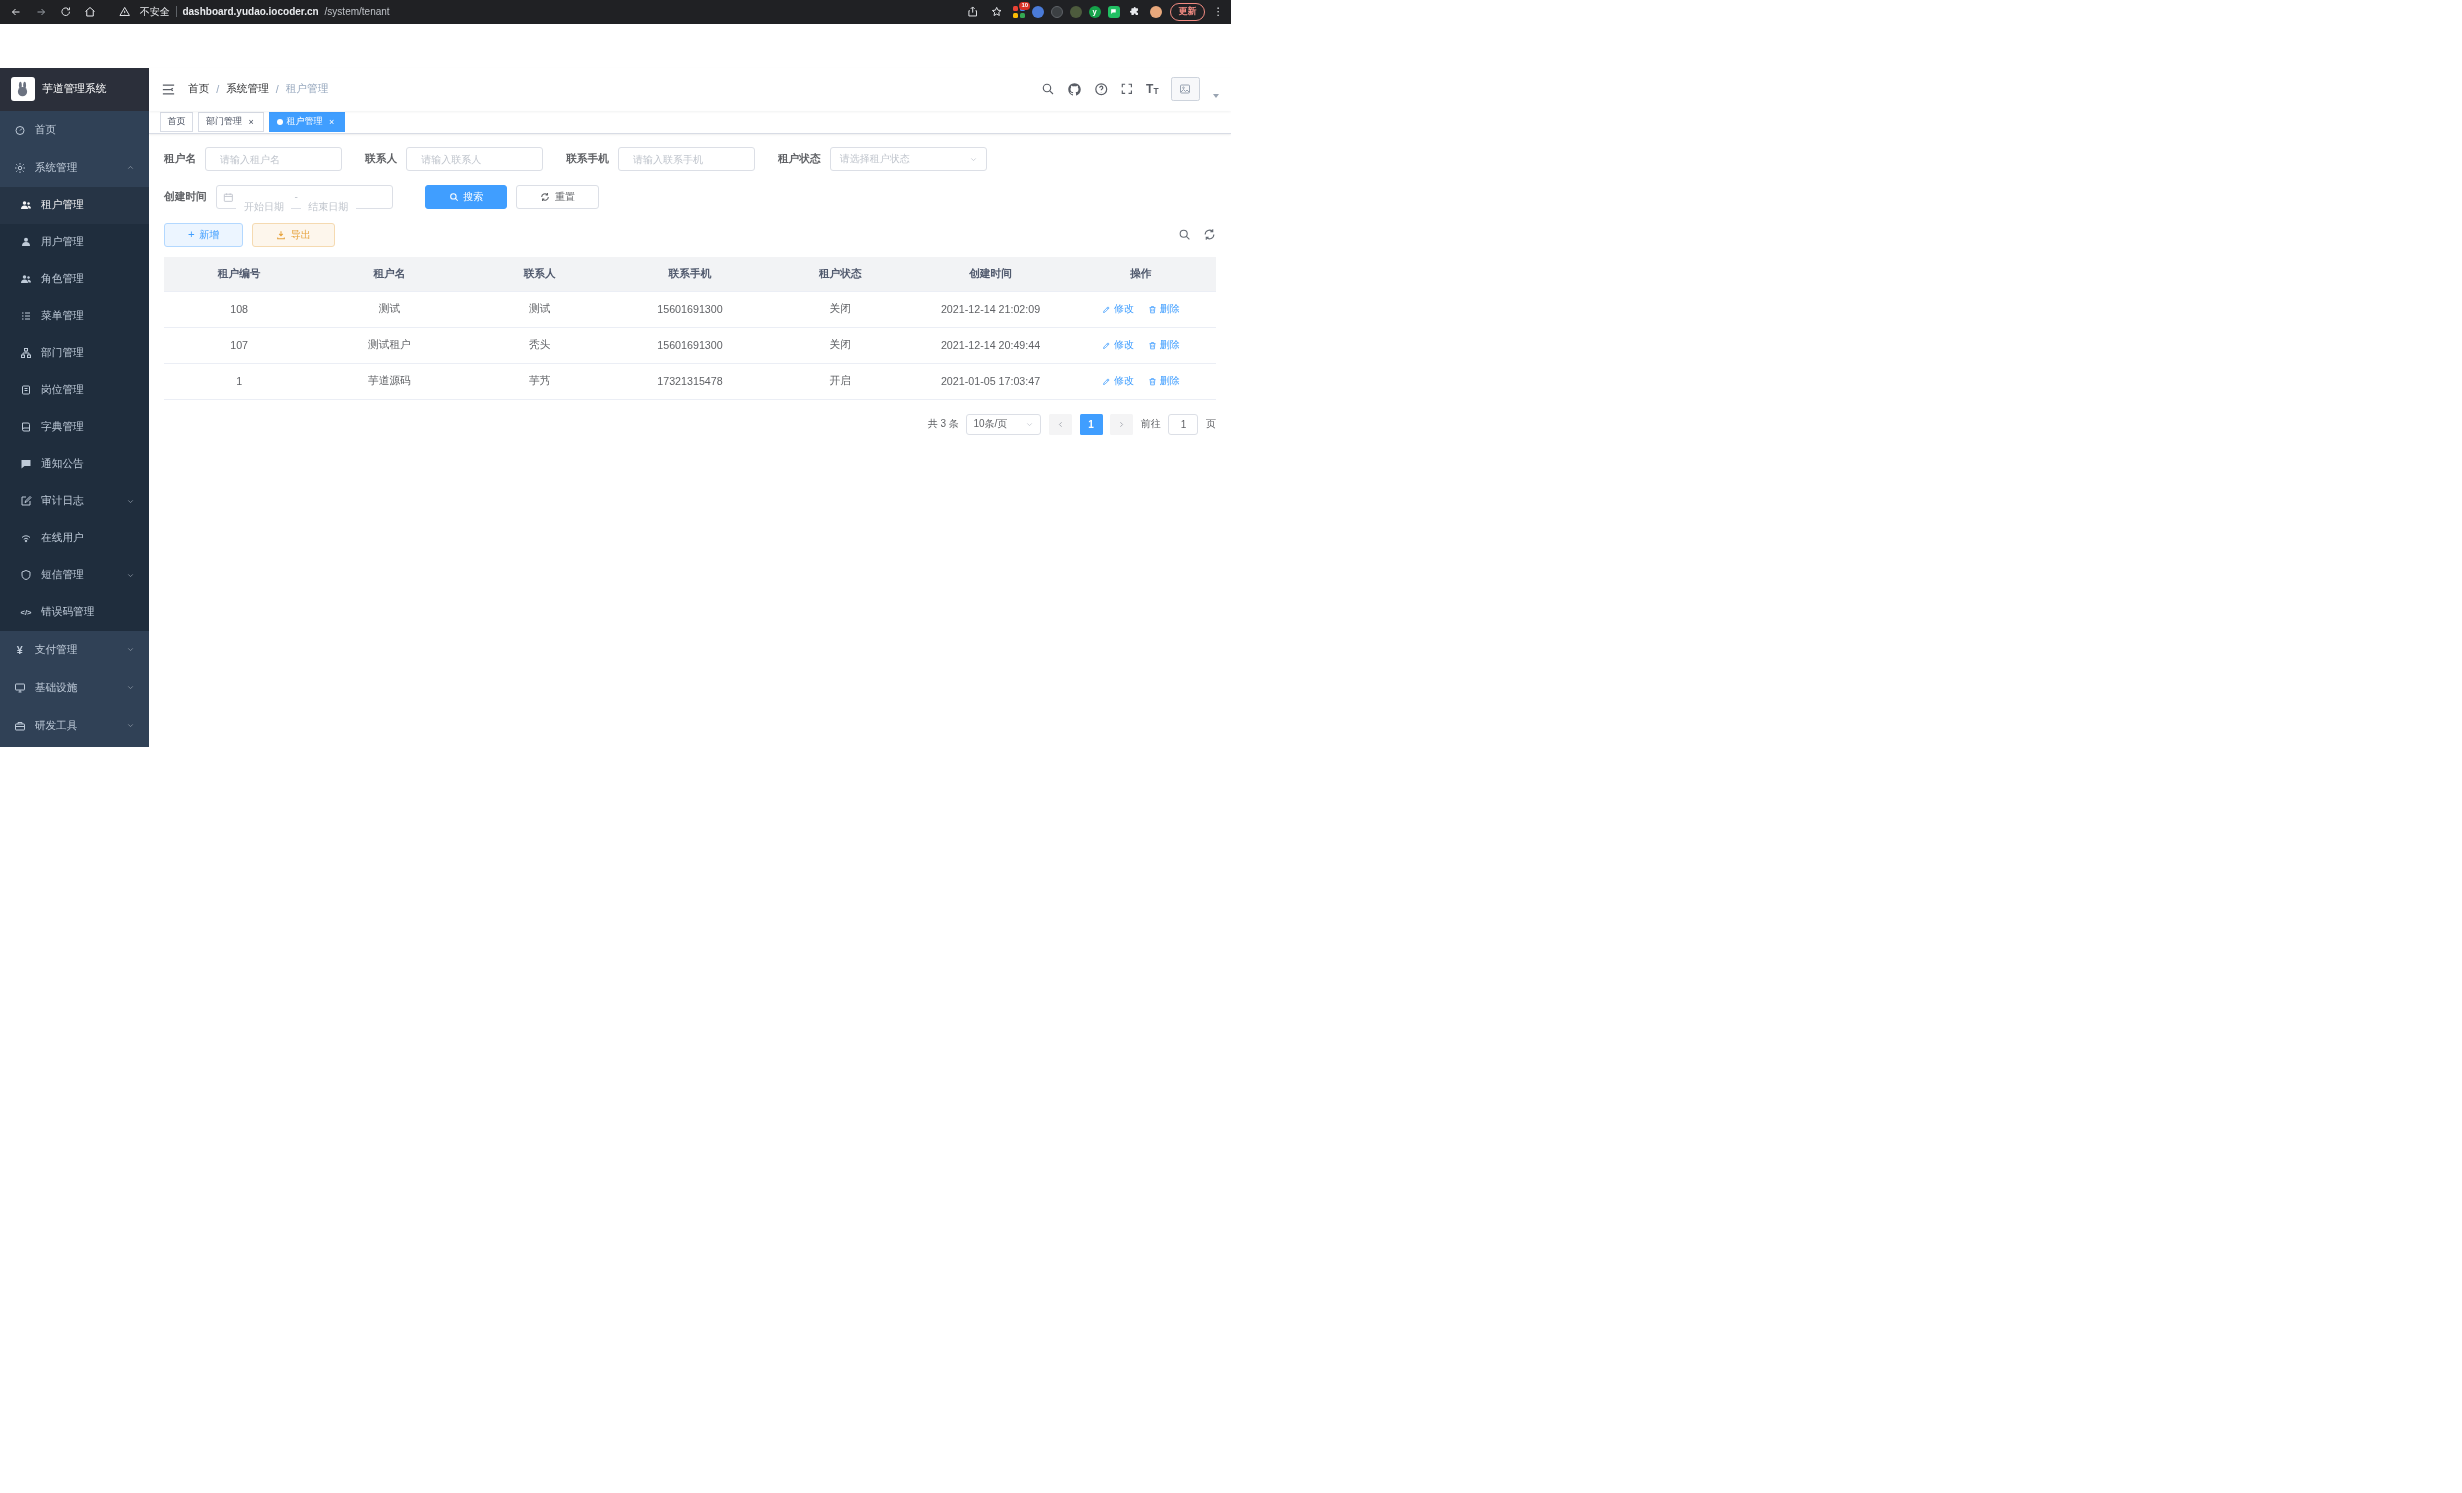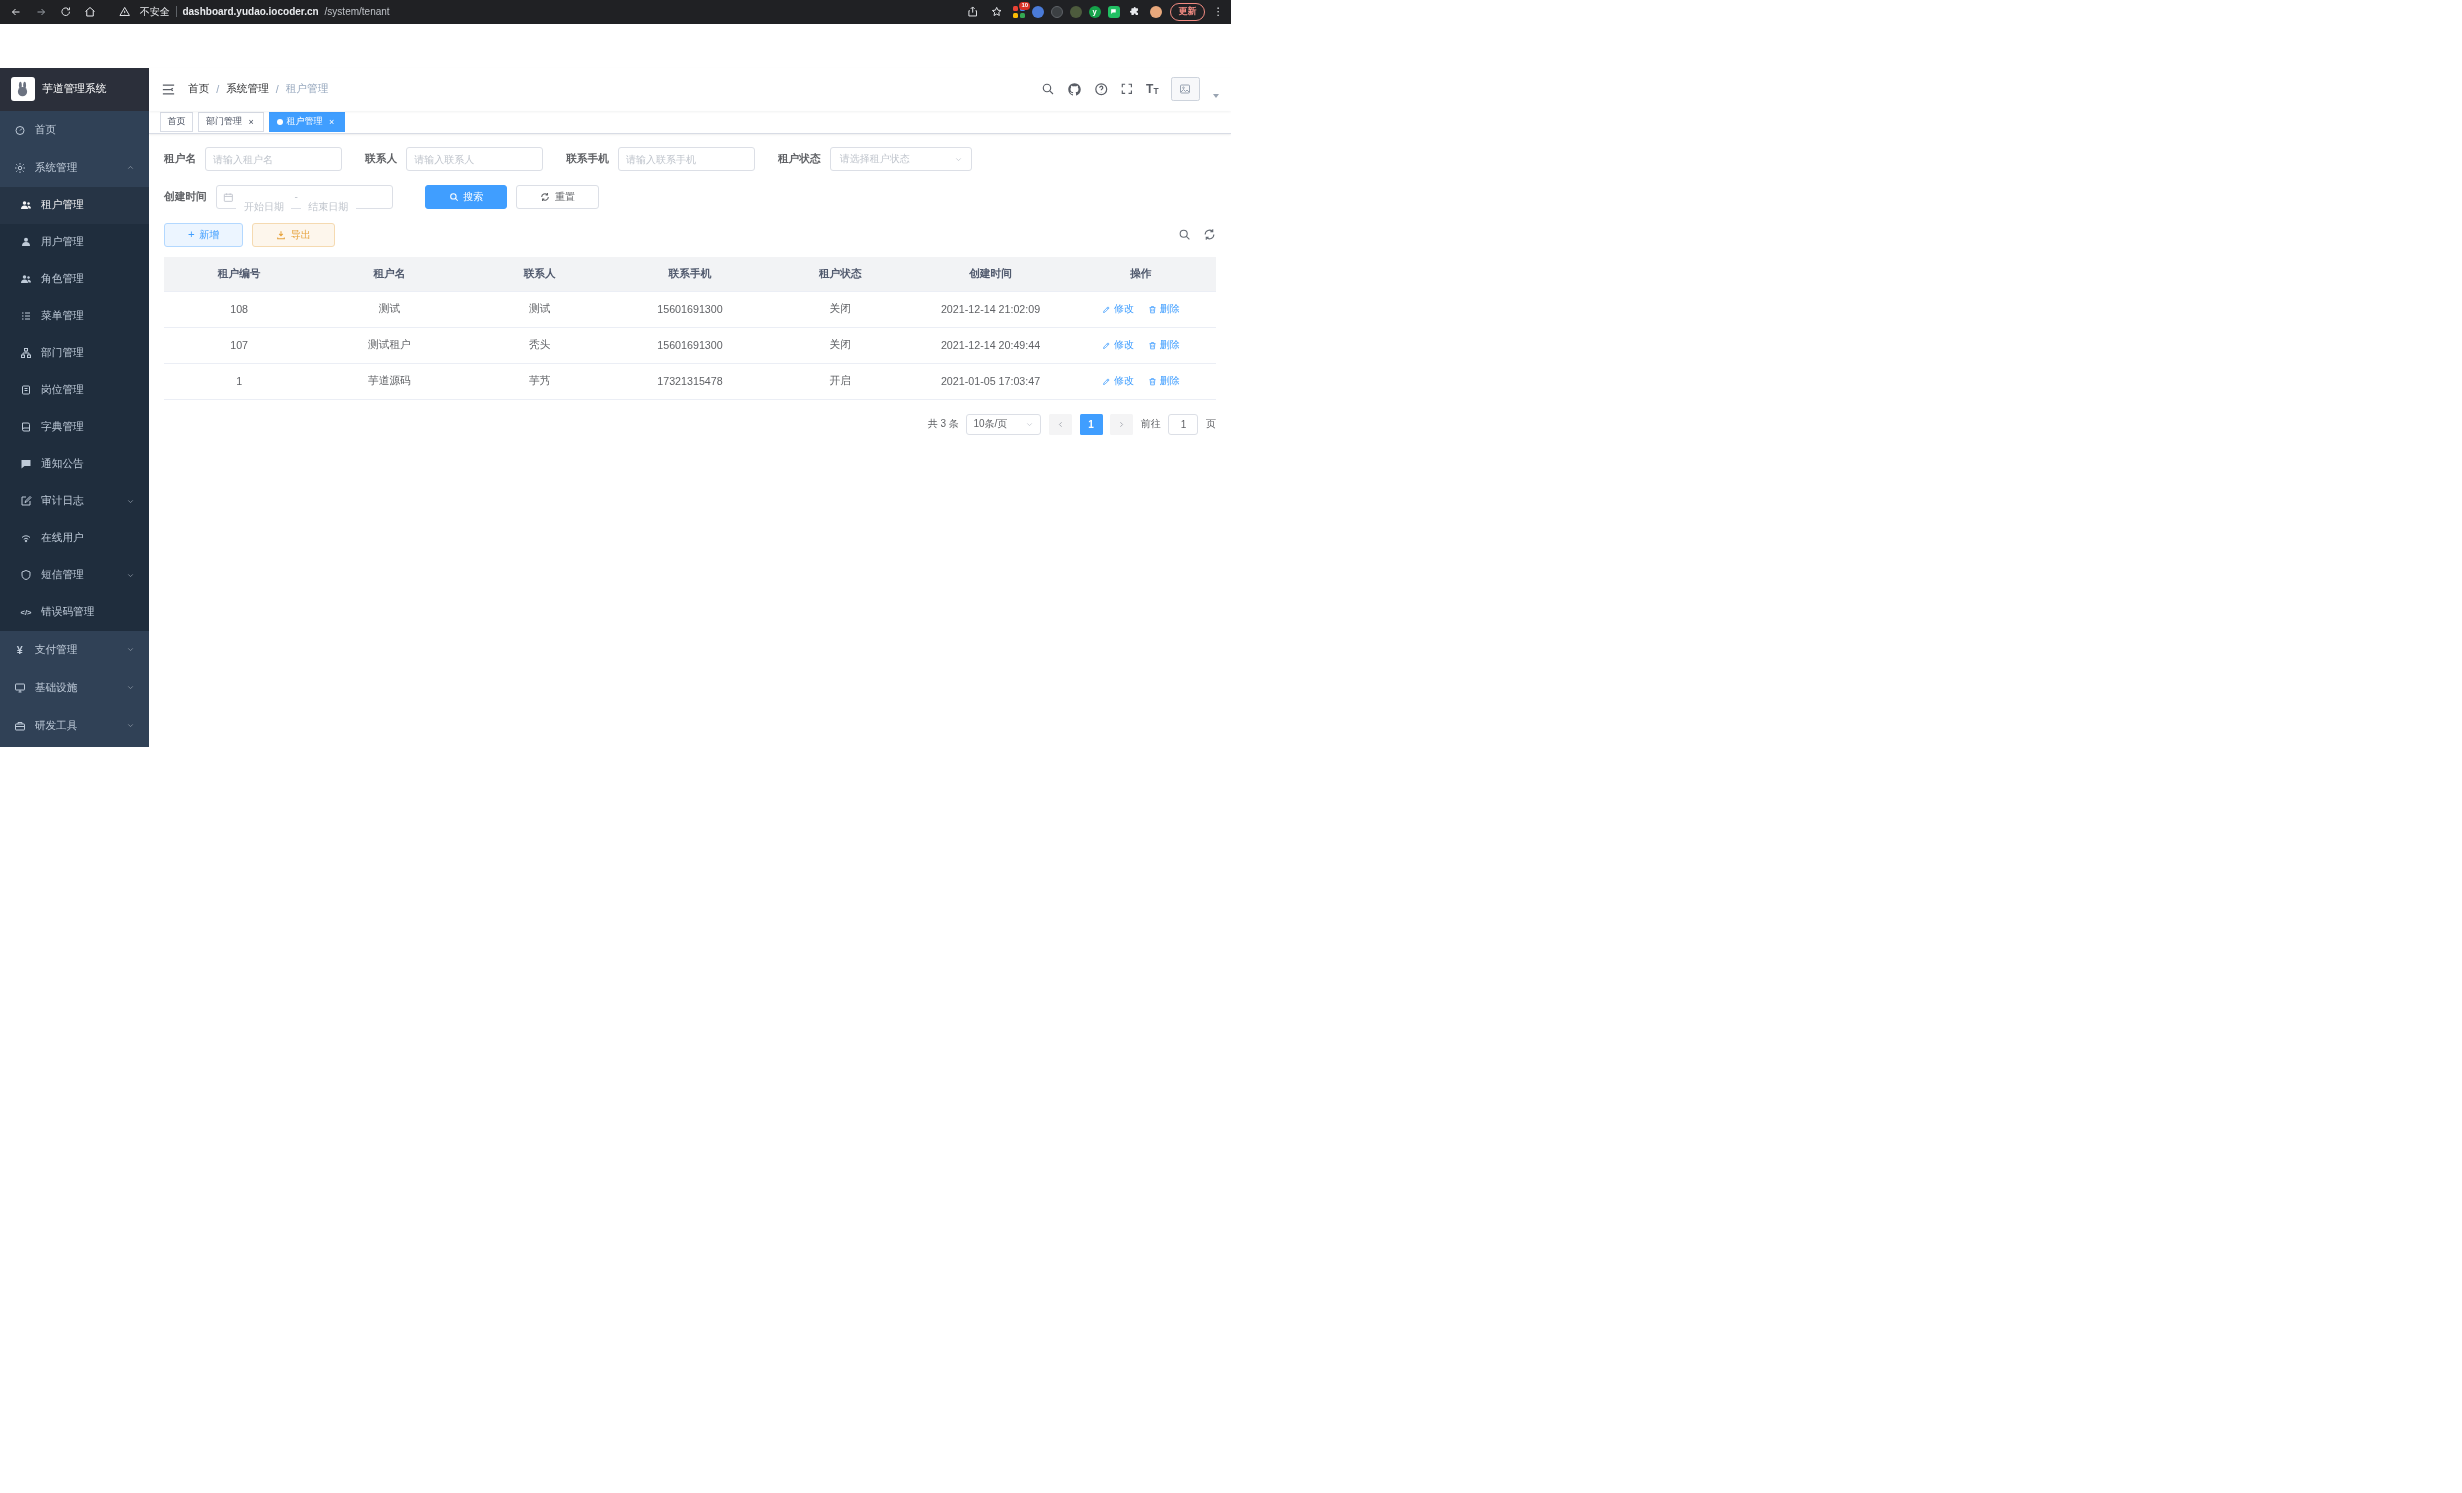--- a/index.html
+++ b/index.html
@@ -59,23 +59,23 @@
   .tag { height:20px; display:inline-flex; align-items:center; gap:3.8px; padding:0 6.9px; border:0.8px solid #d8dce5; background:#fff; color:#495060; font-size:9px; cursor:pointer; }
   .tag .dot { width:6px; height:6px; border-radius:50%; background:#fff; }
   .tag .x { font-size:9px; width:10.7px; height:10.7px; border-radius:50%; display:flex; align-items:center; justify-content:center; cursor:pointer; }
   .tag.active { background:#409eff; border-color:#409eff; color:#fff; }
 
   
   .content { flex:1; padding:13.7px 15px; overflow:hidden; }
   .frow { display:flex; align-items:center; margin-bottom:13.7px; }
   .fgroup { display:flex; align-items:center; margin-right:23px; }
   .flabel { font-weight:700; color:#606266; margin-right:9px; white-space:nowrap; }
-  .fin { width:137px; height:24px; border:0.8px solid #dcdfe6; border-radius:3px; padding:0 7px; font-size:10px; color:#606266; outline:none; font-family:inherit; background:#fff; }
+  .fin { width:137px; height:24px; border:0.8px solid #dcdfe6; border-radius:3px; padding:0 14px; font-size:10px; color:#606266; outline:none; font-family:inherit; background:#fff; }
   .fin::placeholder { color:#bfc4cc; }
-  .fselect { width:142px; height:24px; border:0.8px solid #dcdfe6; border-radius:3px; padding:0 7.6px 0 9px; display:flex; align-items:center; justify-content:space-between; color:#bfc4cc; font-size:10px; cursor:pointer; background:#fff; }
+  .fselect { width:157px; height:24px; border:0.8px solid #dcdfe6; border-radius:3px; padding:0 7.6px 0 9px; display:flex; align-items:center; justify-content:space-between; color:#bfc4cc; font-size:10px; cursor:pointer; background:#fff; }
   .daterange { width:177px; height:24px; border:0.8px solid #dcdfe6; border-radius:3px; display:flex; align-items:center; padding:0 6px; gap:3px; background:#fff; }
   .daterange input { border:none; outline:none; width:55px; text-align:center; font-size:10px; color:#606266; font-family:inherit;margin-top:20px; }
   .daterange input::placeholder { color:#bfc4cc; }
   .dr-sep { color:#bfc4cc; font-size:10px; }
   .cal-ic { color:#c0c4cc; display:flex; }
 
   .btn { height:24px; padding:0 23px; border-radius:3px; font-size:10px; display:inline-flex; align-items:center; gap:4.6px; border:0.8px solid #dcdfe6; background:#fff; color:#606266; cursor:pointer; font-family:inherit; white-space:nowrap; }
   .btn-primary { background:#409eff; border-color:#409eff; color:#fff; }
   .btn-plain-blue { background:#ecf5ff; border-color:#b3d8ff; color:#409eff; }
   .btn-plain-warn { background:#fdf6ec; border-color:#f5dab1; color:#e6a23c; }

